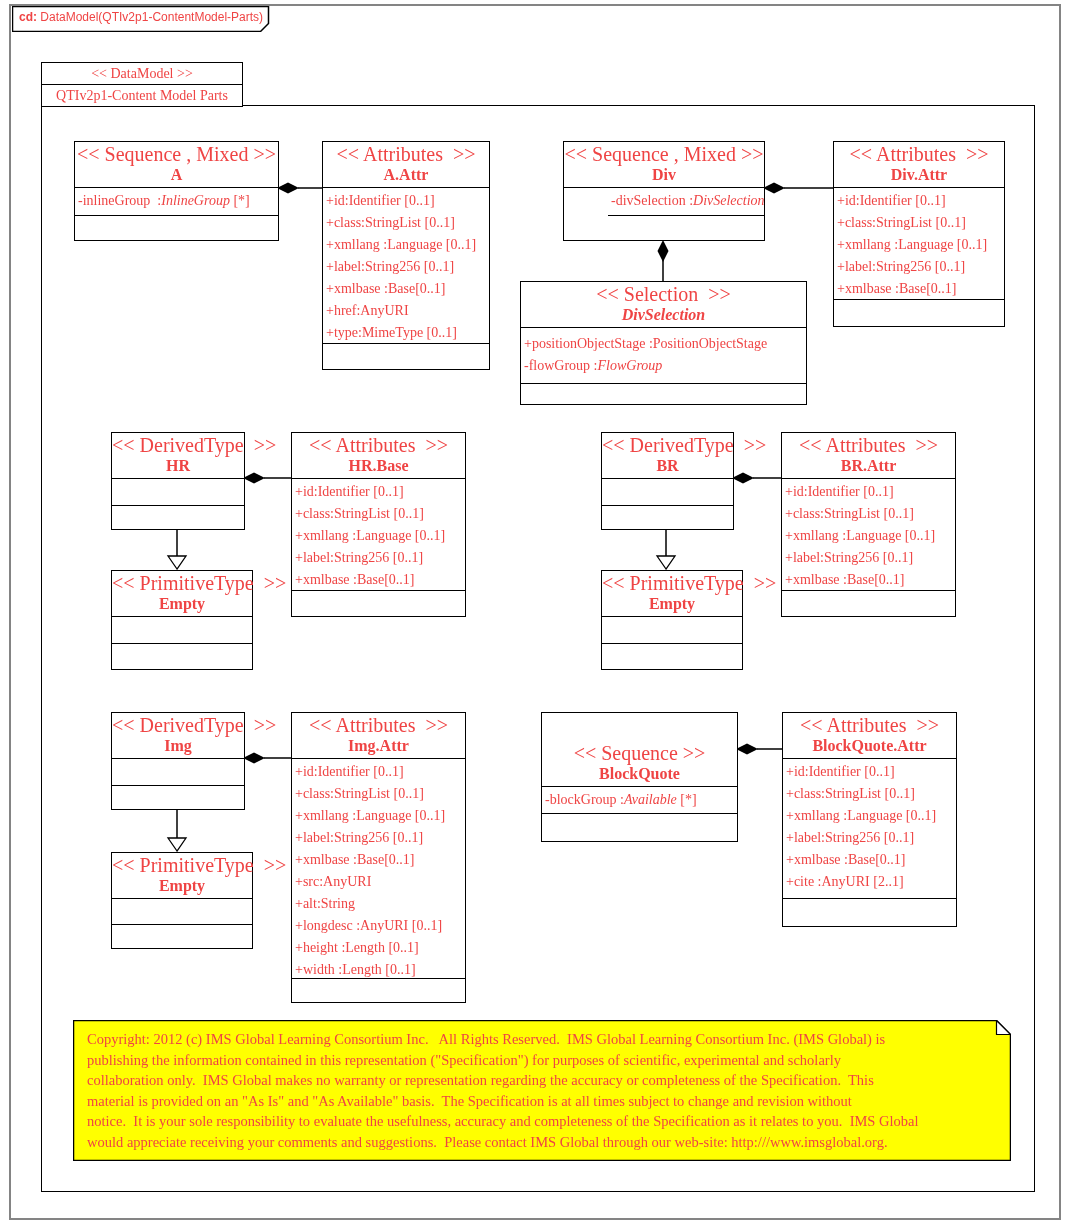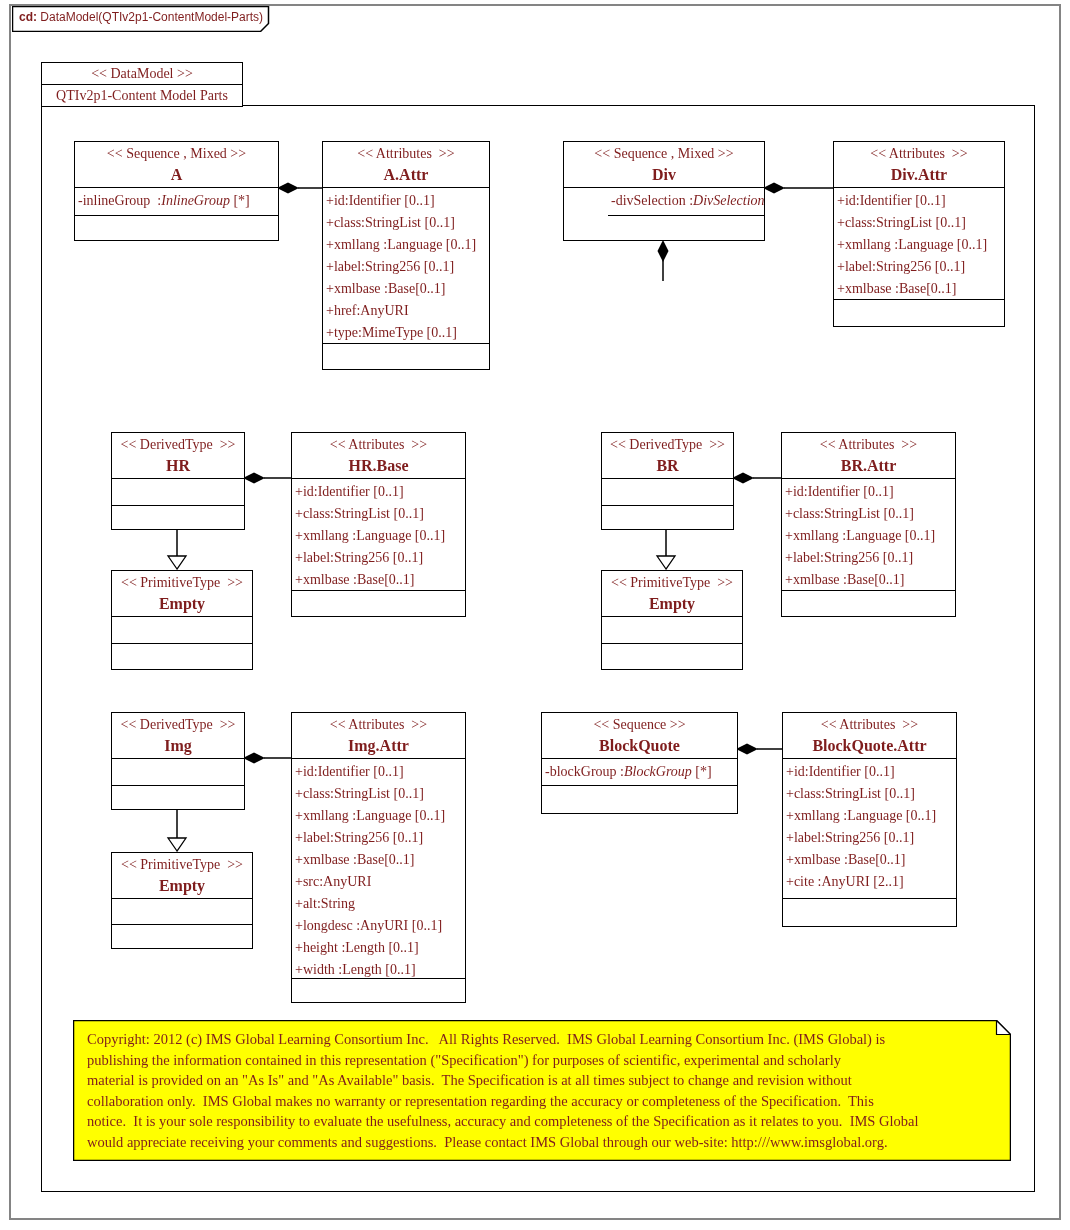--- a/index.html
+++ b/index.html
@@ -1,35 +1,35 @@
 <!DOCTYPE html>
 <html><head>
 <meta charset="utf-8">
 <style>
   html,body{margin:0;padding:0;background:#fff;}
   #canvas{position:relative;width:1070px;height:1230px;background:#fff;overflow:hidden;
-          font-family:"Liberation Serif","DejaVu Serif",serif;color:#7f1d1d;}
+          font-family:"Liberation Serif","DejaVu Serif",serif;color:#ef4444;}
   .abs{position:absolute;}
   
   #outer-border{left:9px;top:4px;width:1048px;height:1212px;border:2px solid #848484;}
   
   #tab{left:12px;top:6px;width:258px;height:26px;}
   #tab .tab-text{position:absolute;left:7px;top:4px;font-family:"Liberation Sans","DejaVu Sans",sans-serif;
                  font-size:12px;white-space:pre;}
   .tab-bold{font-weight:bold;}
   
   #frame-rect{left:41px;top:105px;width:992px;height:1085px;border:1px solid #000;}
   
   #dm-label{left:41px;top:62px;width:200px;border:1px solid #000;background:#fff;text-align:center;}
   #dm-label .row1{height:21px;line-height:21px;font-size:14px;border-bottom:1px solid #000;white-space:pre;}
   #dm-label .row2{height:21px;line-height:21px;font-size:14px;white-space:pre;}
   
   .uml-class{position:absolute;background:#fff;border:1px solid #000;z-index:2;}
   .c-title{border-bottom:1px solid #000;text-align:center;padding-top:2px;box-sizing:border-box;}
-  .c-stereo{font-size:14px;line-height:20px;white-space:pre;}
+  .c-stereo{font-size:20px;line-height:20px;white-space:pre;}
   .c-name{font-size:16px;line-height:22px;font-weight:bold;white-space:pre;}
   .c-name.iname{font-style:italic;}
   .c-attrs{border-bottom:1px solid #000;box-sizing:border-box;padding:2px 2px 0 3px;overflow:hidden;}
   .c-comp{box-sizing:border-box;}
   .c-comp + .c-comp{border-top:1px solid #000;}
   .attr-line{font-size:14px;line-height:22px;white-space:pre;}
   .attr-line .it{font-style:italic;}
   
   #connectors{left:0;top:0;z-index:1;pointer-events:none;}
   
@@ -148,20 +148,31 @@
     <div class="c-attrs" style="height:112px;">
         <div class="attr-line"><span>+id:Identifier [0..1]</span></div>
         <div class="attr-line"><span>+class:StringList [0..1]</span></div>
         <div class="attr-line"><span>+xmllang :Language [0..1]</span></div>
         <div class="attr-line"><span>+label:String256 [0..1]</span></div>
         <div class="attr-line"><span>+xmlbase :Base[0..1]</span></div>
       </div>
     <div class="c-comp" style="height:26px;"></div>
   </div>
 
+  <div class="uml-class" style="left:520px;top:281px;width:285px;">
+    <div class="c-title" style="height:46px;">
+      <div class="c-stereo">&lt;&lt; Selection  &gt;&gt;</div>
+      <div class="c-name iname">DivSelection</div>
+    </div>
+    <div class="c-attrs" style="height:56px;padding-top:5px;">
+        <div class="attr-line"><span>+positionObjectStage :PositionObjectStage</span></div>
+        <div class="attr-line"><span>-flowGroup :</span><span class="it">FlowGroup</span></div>
+      </div>
+    <div class="c-comp" style="height:20px;"></div>
+  </div>
 
   <div class="uml-class" style="left:111px;top:432px;width:132px;">
     <div class="c-title" style="height:46px;">
       <div class="c-stereo">&lt;&lt; DerivedType  &gt;&gt;</div>
       <div class="c-name">HR</div>
     </div>
     <div class="c-comp" style="height:26px;"></div>
     <div class="c-comp" style="height:24px;"></div>
   </div>
 
@@ -254,26 +265,26 @@
   <div class="uml-class" style="left:111px;top:852px;width:140px;">
     <div class="c-title" style="height:46px;">
       <div class="c-stereo">&lt;&lt; PrimitiveType  &gt;&gt;</div>
       <div class="c-name">Empty</div>
     </div>
     <div class="c-comp" style="height:25px;"></div>
     <div class="c-comp" style="height:24px;"></div>
   </div>
 
   <div class="uml-class" style="left:541px;top:712px;width:195px;">
-    <div class="c-title" style="height:46px;">
+    <div class="c-title" style="height:46px;margin-top:28px;">
       <div class="c-stereo">&lt;&lt; Sequence &gt;&gt;</div>
       <div class="c-name">BlockQuote</div>
     </div>
     <div class="c-attrs" style="height:27px;">
-        <div class="attr-line"><span>-blockGroup :</span><span class="it">BlockGroup</span><span> [*]</span></div>
+        <div class="attr-line"><span>-blockGroup :</span><span class="it">Available</span><span> [*]</span></div>
       </div>
     <div class="c-comp" style="height:27px;"></div>
   </div>
 
   <div class="uml-class" style="left:782px;top:712px;width:173px;">
     <div class="c-title" style="height:46px;">
       <div class="c-stereo">&lt;&lt; Attributes  &gt;&gt;</div>
       <div class="c-name">BlockQuote.Attr</div>
     </div>
     <div class="c-attrs" style="height:140px;">
@@ -288,20 +299,20 @@
   </div>
 
   <div id="note" class="abs">
     <svg width="938" height="141">
       <polygon points="0.5,0.5 923.5,0.5 937.5,14.5 937.5,140.5 0.5,140.5" fill="#FFFF00" stroke="#000000" stroke-width="1.5"></polygon>
       <polygon points="923.5,0.5 937.5,14.5 923.5,14.5" fill="#ffffff" stroke="#000000" stroke-width="1.2"></polygon>
     </svg>
     <div id="note-text">
         <div class="note-line">Copyright: 2012 (c) IMS Global Learning Consortium Inc.   All Rights Reserved.  IMS Global Learning Consortium Inc. (IMS Global) is</div>
         <div class="note-line">publishing the information contained in this representation ("Specification") for purposes of scientific, experimental and scholarly</div>
+        <div class="note-line">collaboration only.  IMS Global makes no warranty or representation regarding the accuracy or completeness of the Specification.  This</div>
         <div class="note-line">material is provided on an "As Is" and "As Available" basis.  The Specification is at all times subject to change and revision without</div>
-        <div class="note-line">collaboration only.  IMS Global makes no warranty or representation regarding the accuracy or completeness of the Specification.  This</div>
         <div class="note-line">notice.  It is your sole responsibility to evaluate the usefulness, accuracy and completeness of the Specification as it relates to you.  IMS Global</div>
         <div class="note-line">would appreciate receiving your comments and suggestions.  Please contact IMS Global through our web-site: http:///www.imsglobal.org.</div>
       </div>
   </div>
 
 </div>
 
 </body></html>

